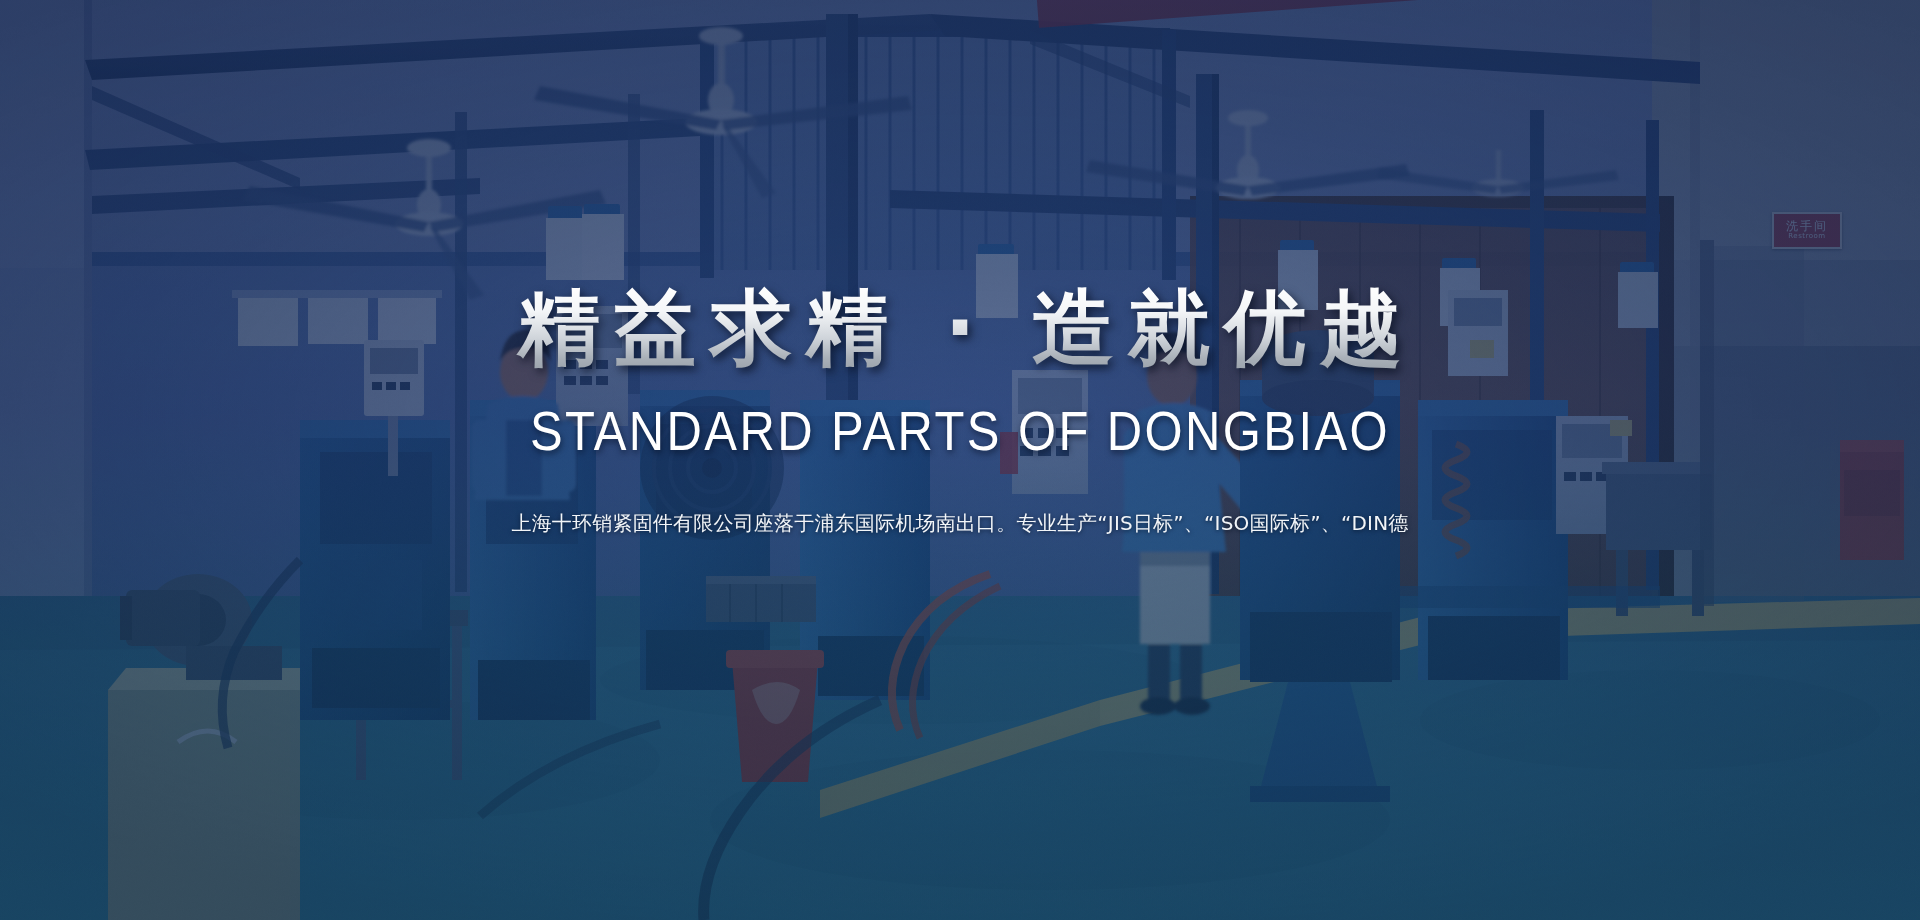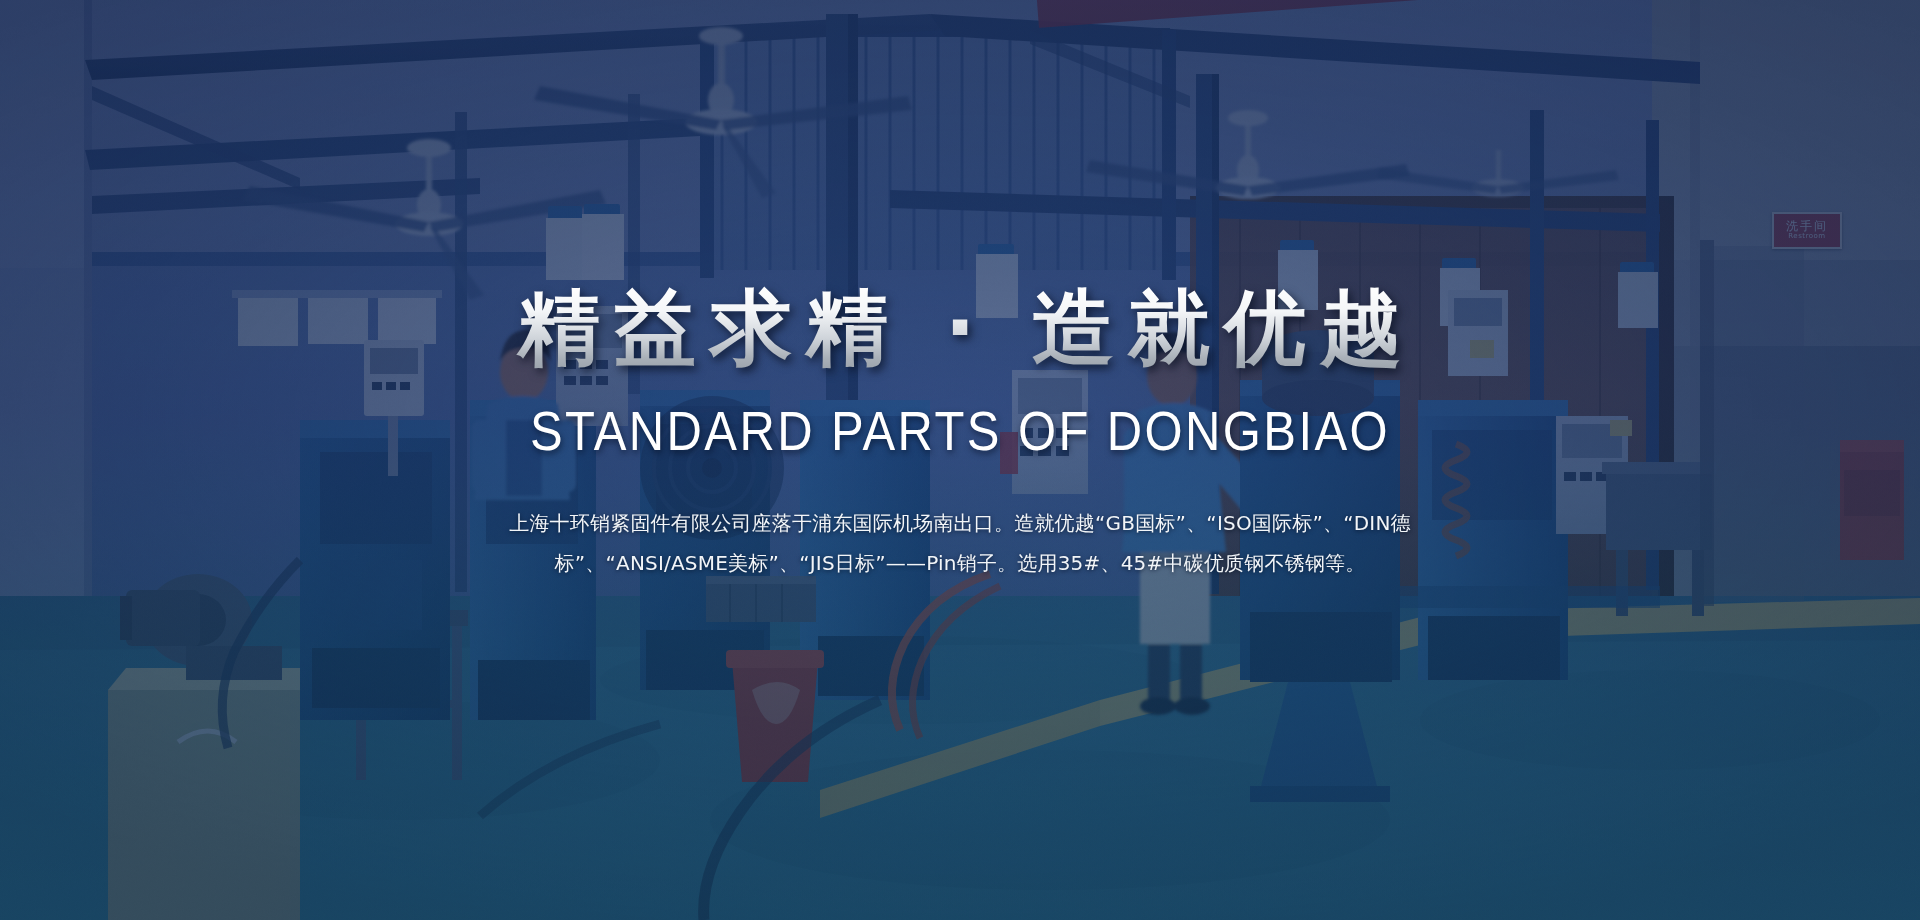--- a/index.html
+++ b/index.html
@@ -544,18 +544,17 @@
     <span class="en">Restroom</span>
   </div>
 
   <div id="tint-overlay"></div>
   <div id="darken-overlay"></div>
 
   <div id="hero-text">
     <div id="hero-title">精益求精 · 造就优越</div>
     <div id="hero-subtitle">STANDARD PARTS OF DONGBIAO</div>
     <div id="hero-desc">
-      <div>上海十环销紧固件有限公司座落于浦东国际机场南出口。造就优越“GB国标”、“ISO国际标”、“DIN德</div>
-      <div>标”、“ANSI/ASME美标”、“JIS日标”——Pin销子。选用35#、45#中碳优质钢不锈钢等。</div>
+      <div>上海十环销紧固件有限公司座落于浦东国际机场南出口。专业生产“JIS日标”、“ISO国际标”、“DIN德</div>
     </div>
   </div>
 
 </div>
 
 </body></html>

